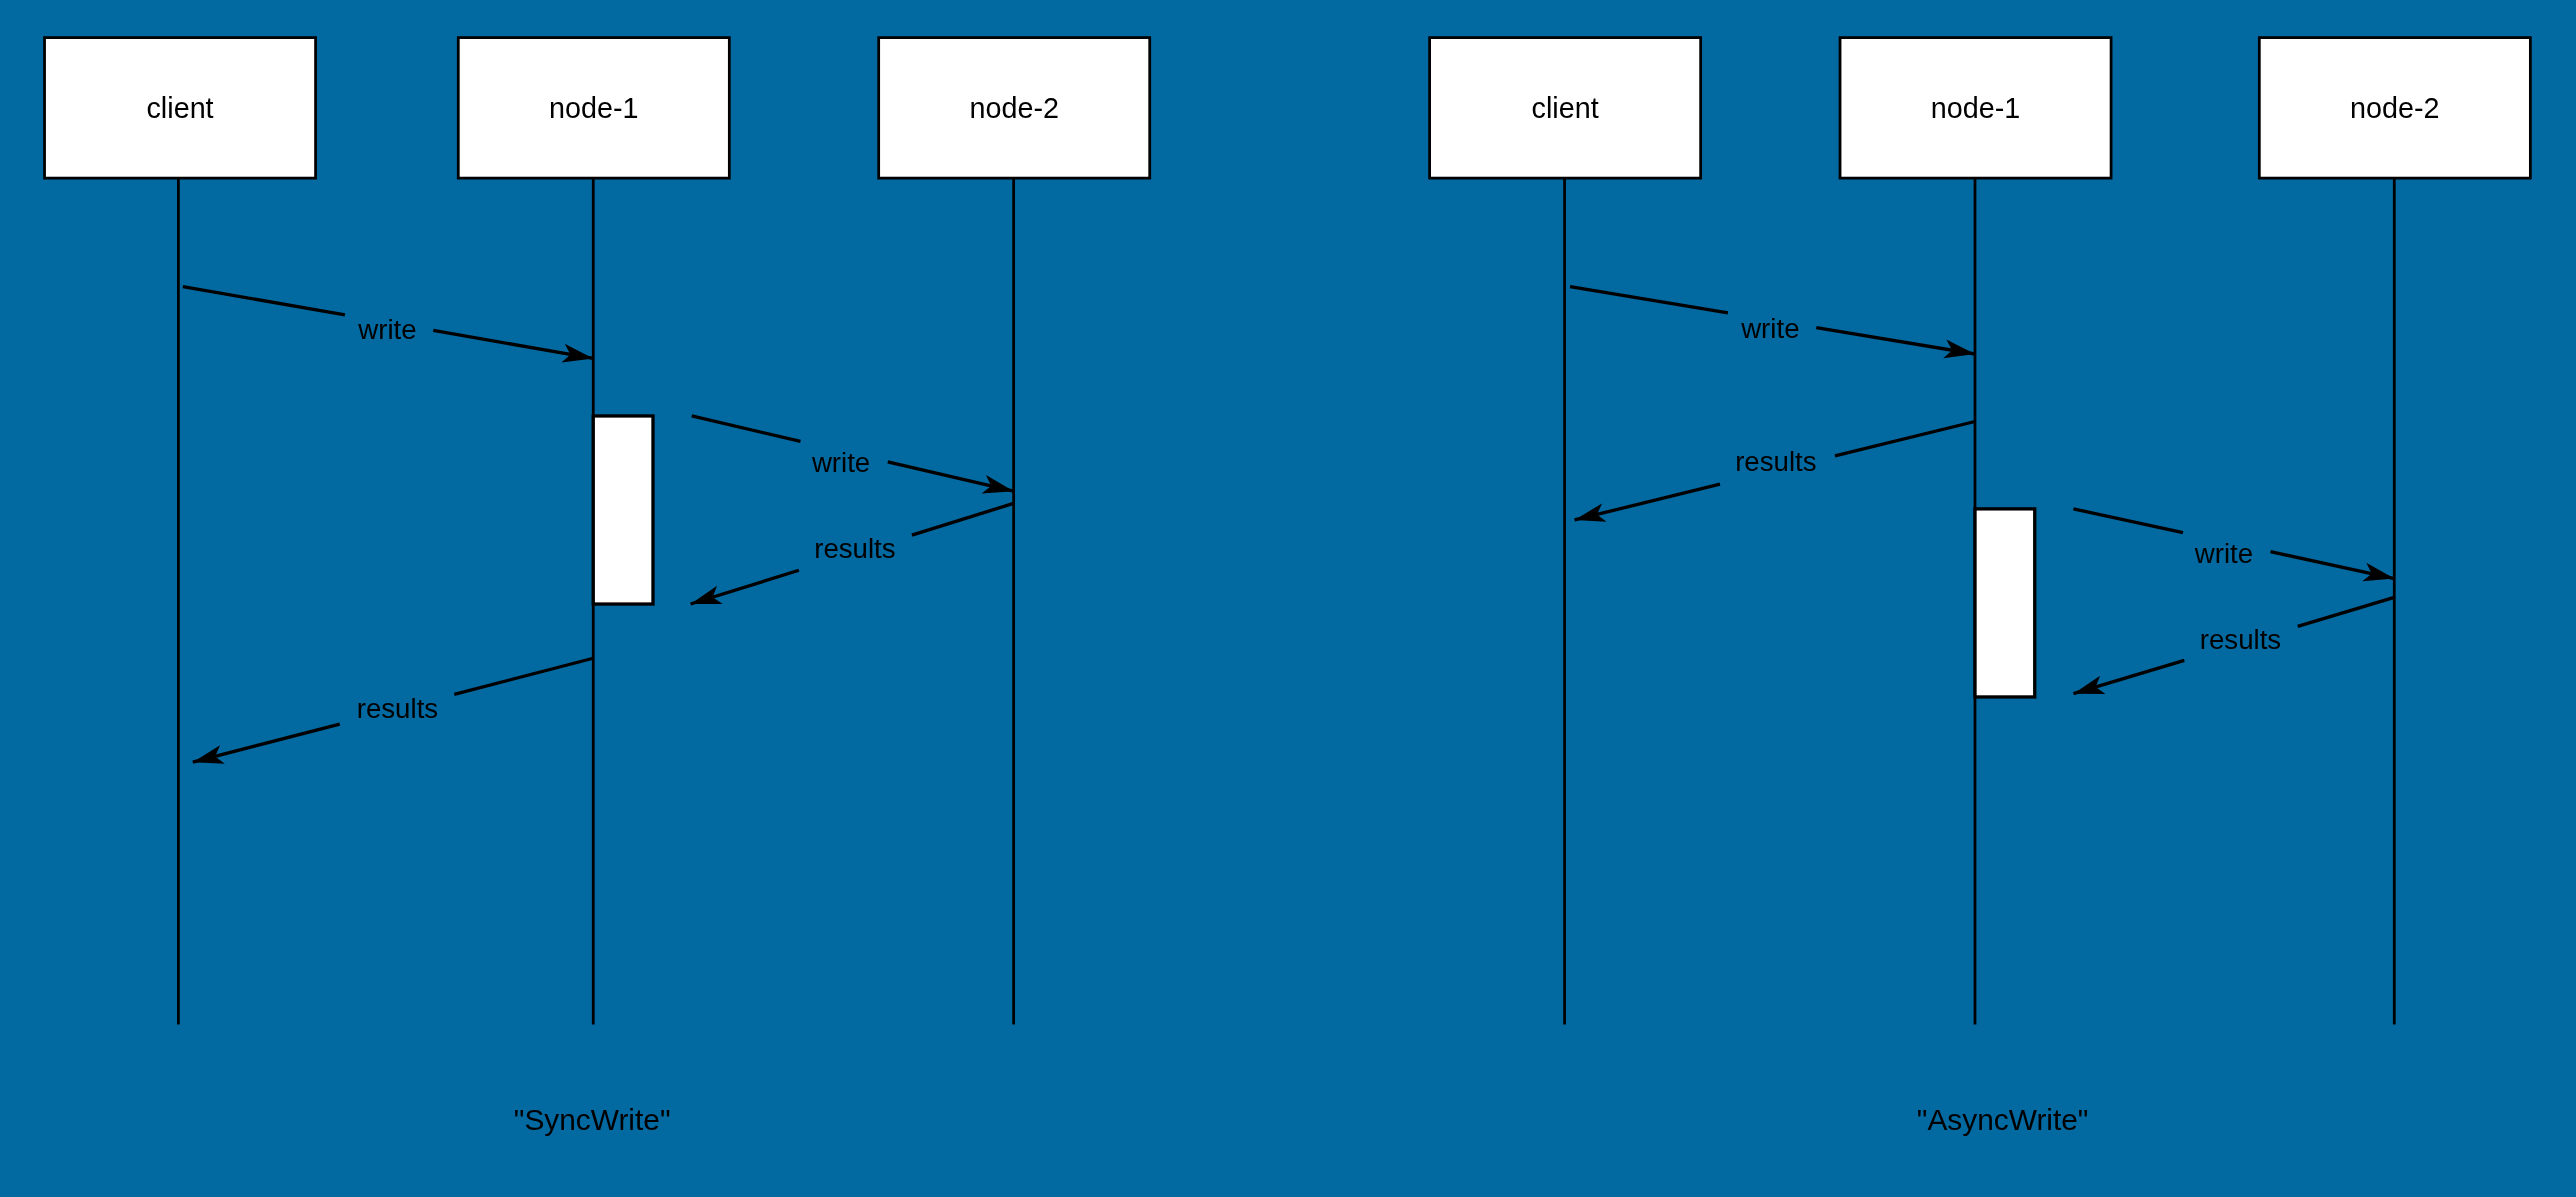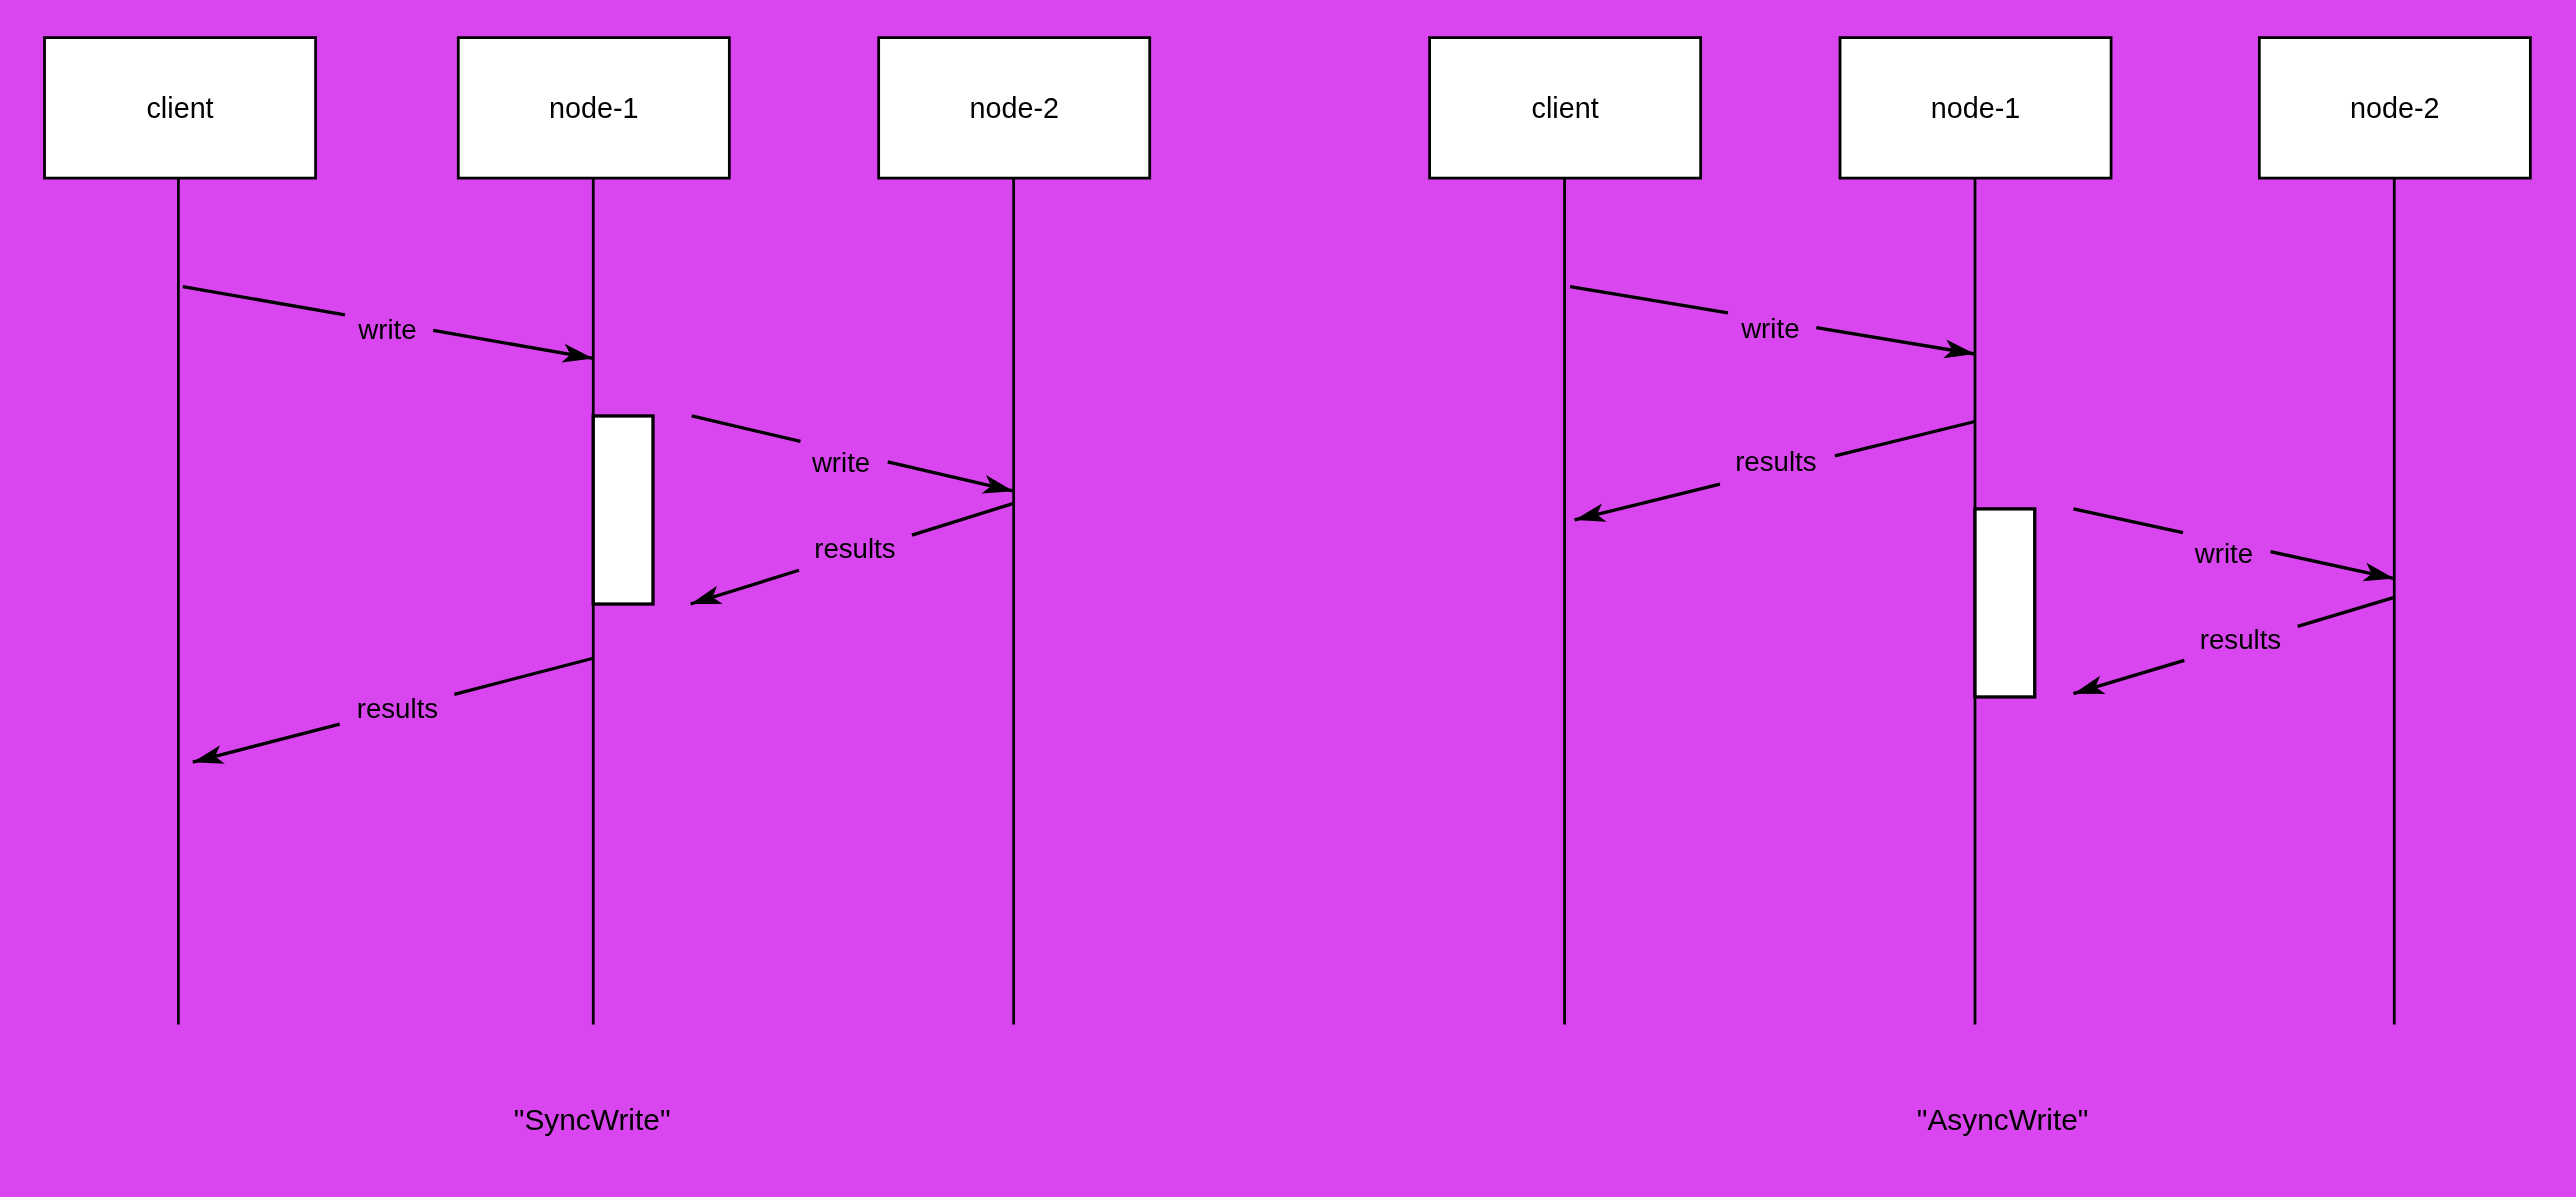--- a/index.html
+++ b/index.html
@@ -10,21 +10,21 @@
   body {
     width: 2576px;
     height: 1197px;
     font-family: "Liberation Sans", sans-serif;
     overflow: hidden;
   }
   #canvas {
     position: relative;
     width: 2576px;
     height: 1197px;
-    background: #d946ef;
+    background: #0369a1;
   }
   svg.diagram-svg {
     position: absolute;
     top: 0;
     left: 0;
     width: 2576px;
     height: 1197px;
   }
   .participant-box {
     fill: #ffffff;

